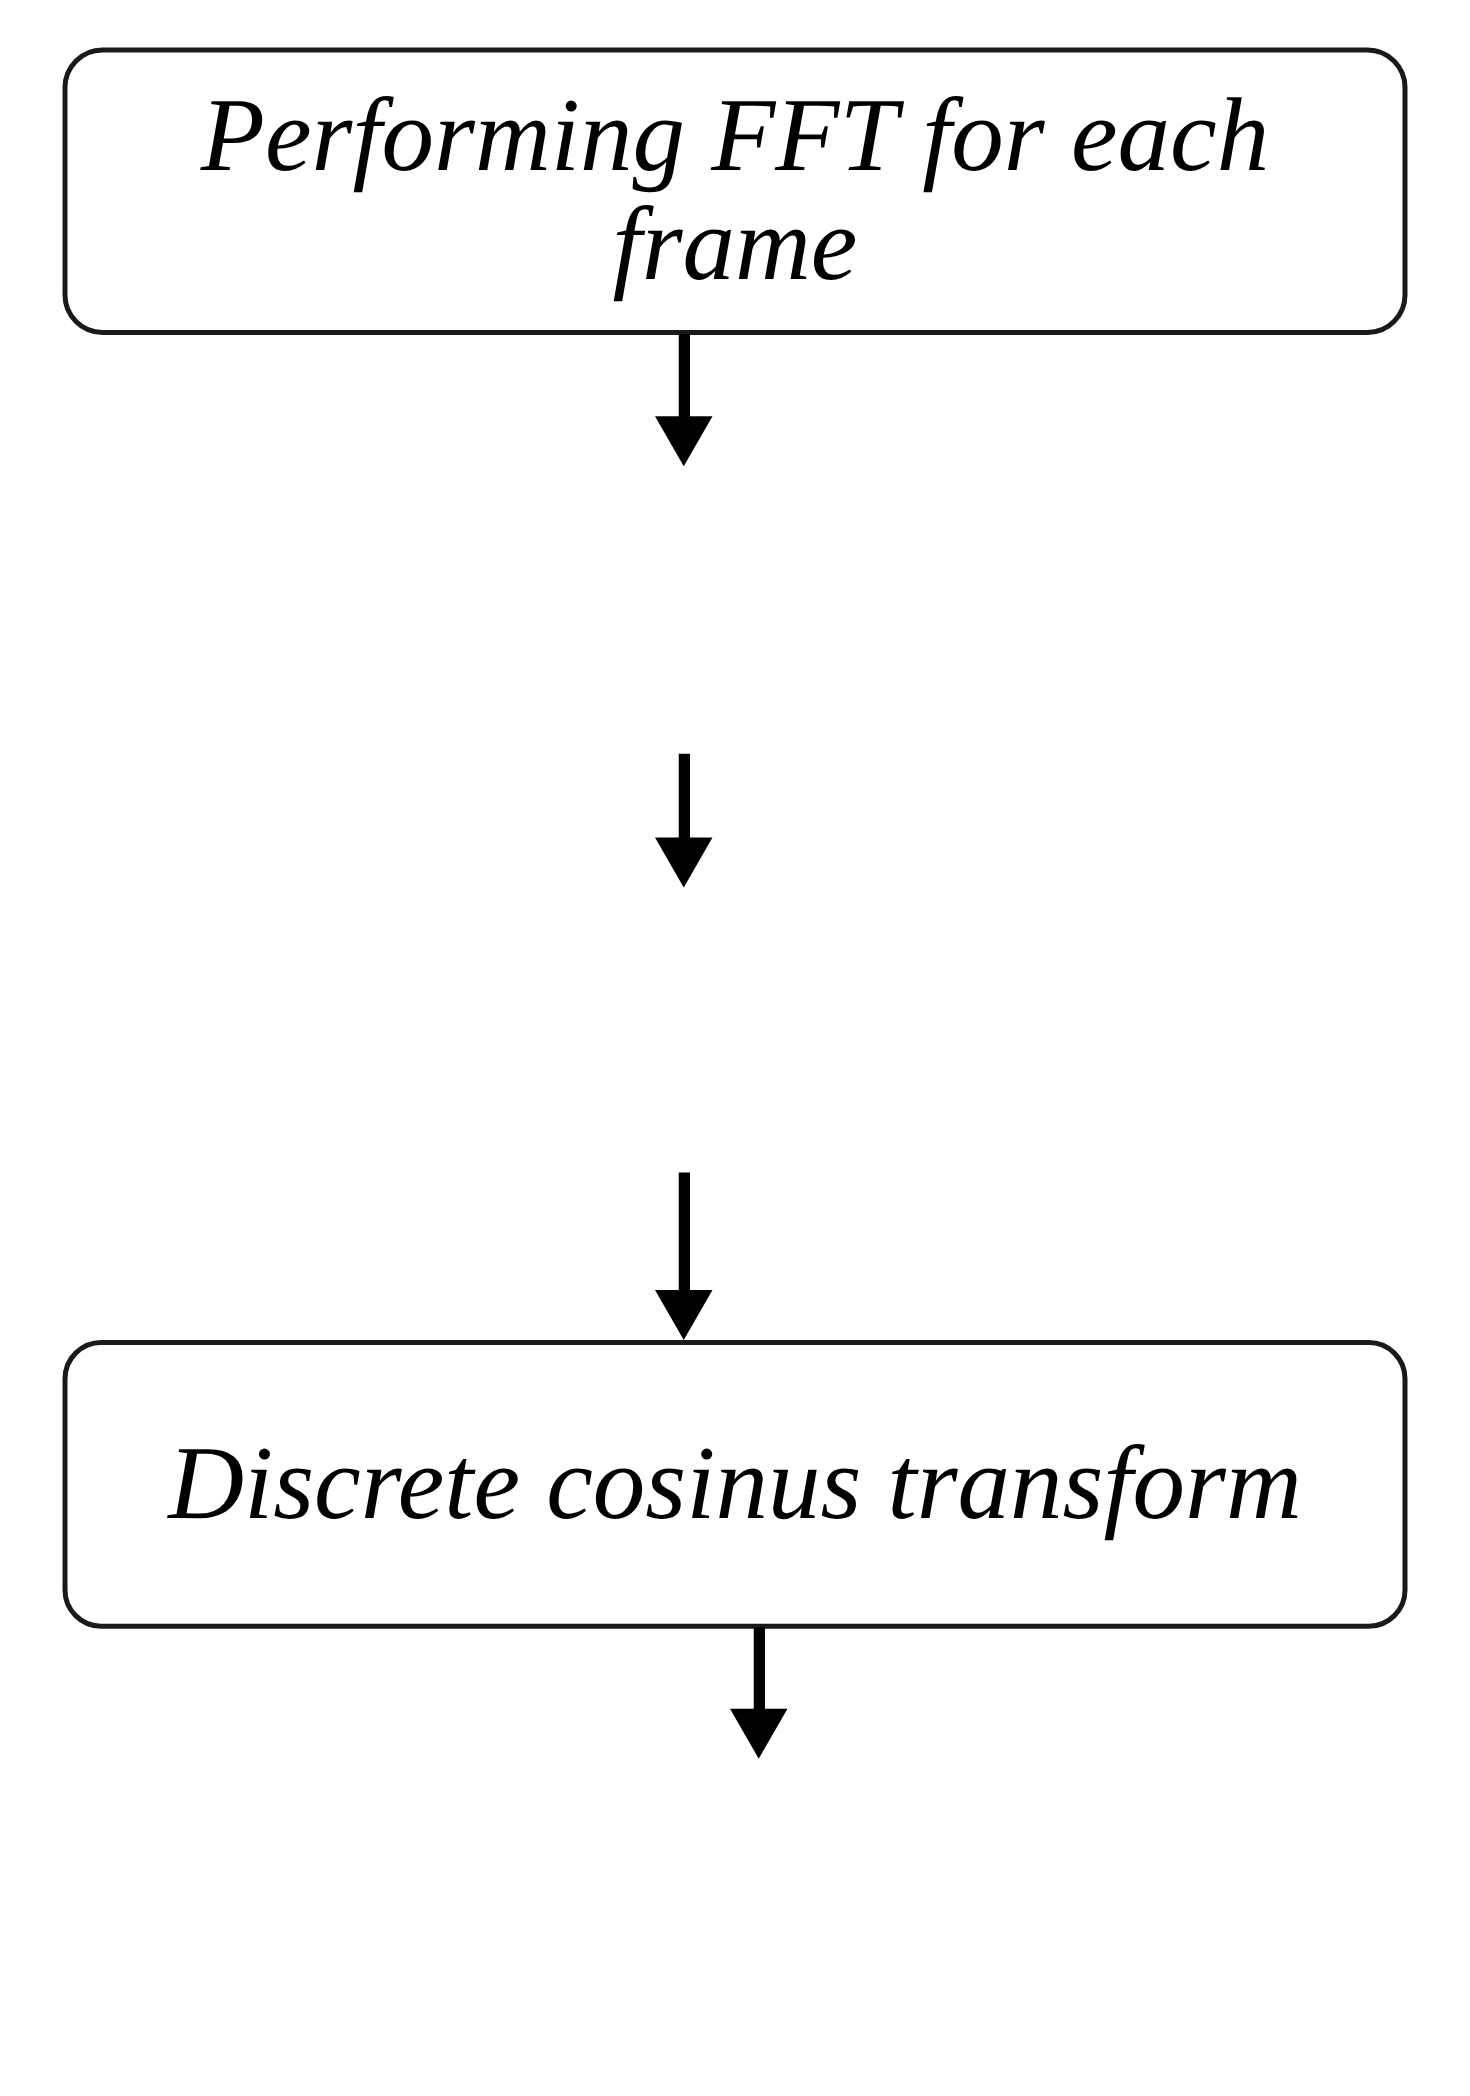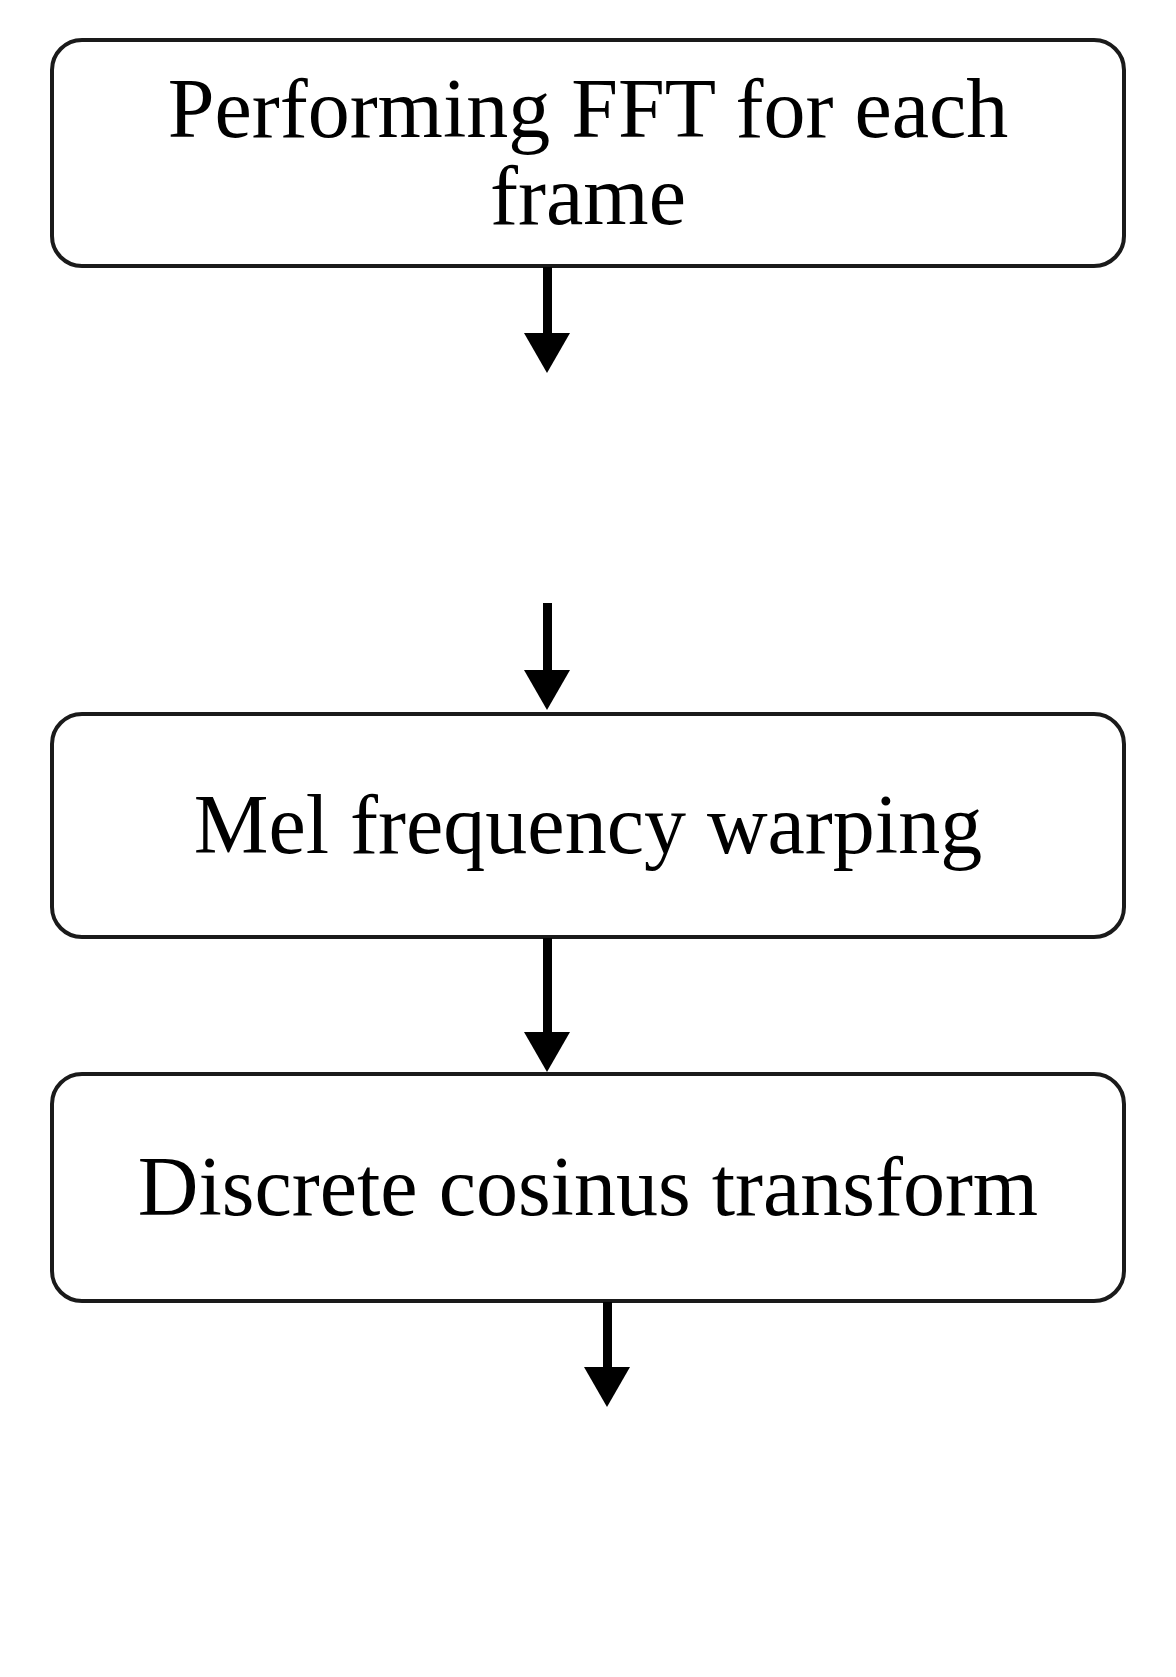--- a/index.html
+++ b/index.html
@@ -14,20 +14,21 @@
     height: 1677px;
     background: var(--background);
     font-family: "Liberation Serif", serif;
   }
   .canvas {
     position: relative;
     width: 1176px;
     height: 1581px;
     background: var(--background);
     overflow: hidden;
+    font-style: italic;
   }
   .flow-box {
     position: absolute;
     left: 50px;
     width: 1076px;
     border: 4px solid var(--border);
     border-radius: 32px;
     background: var(--background);
     display: flex;
     align-items: center;
@@ -36,21 +37,21 @@
   }
   .flow-box .label {
     font-size: 84px;
     line-height: 1.03;
     color: var(--text);
     padding: 0 16px;
   }
   .box-1 { top: 38px;   height: 230px; }
   .box-2 { top: 374px;  height: 229px; }
   .box-3 { top: 712px;  height: 227px; }
-  .box-4 { top: 1072px; height: 231px; }
+  .box-4 { top: 1072px; height: 231px; border-radius: 31px; }
   .box-5 { top: 1408px; height: 230px; }
   .box-1 .label { max-width: 940px; }
 
   .arrow-shaft {
     position: absolute;
     width: 9px;
     background: var(--arrow);
   }
   .arrow-head {
     position: absolute;
@@ -78,23 +79,20 @@
     <span class="label">Performing FFT for each frame</span>
   </div>
 
   <div class="arrow-shaft shaft-1"></div>
   <div class="arrow-head head-1"></div>
 
 
   <div class="arrow-shaft shaft-2"></div>
   <div class="arrow-head head-2"></div>
 
-  <div class="flow-box box-3">
-    <span class="label">Mel frequency warping</span>
-  </div>
 
   <div class="arrow-shaft shaft-3"></div>
   <div class="arrow-head head-3"></div>
 
   <div class="flow-box box-4">
     <span class="label">Discrete cosinus transform</span>
   </div>
 
   <div class="arrow-shaft shaft-4"></div>
   <div class="arrow-head head-4"></div>

